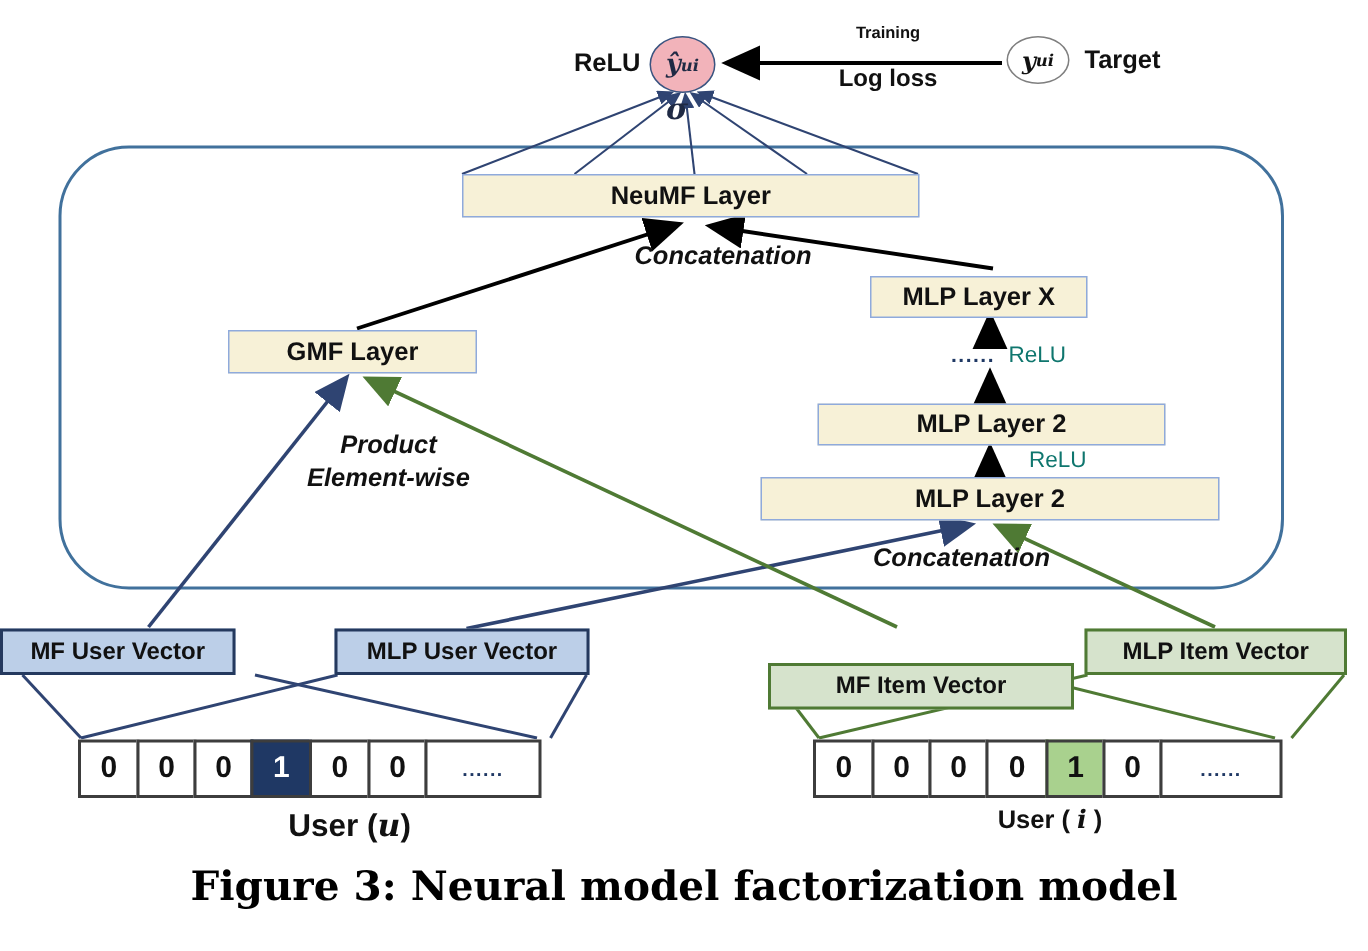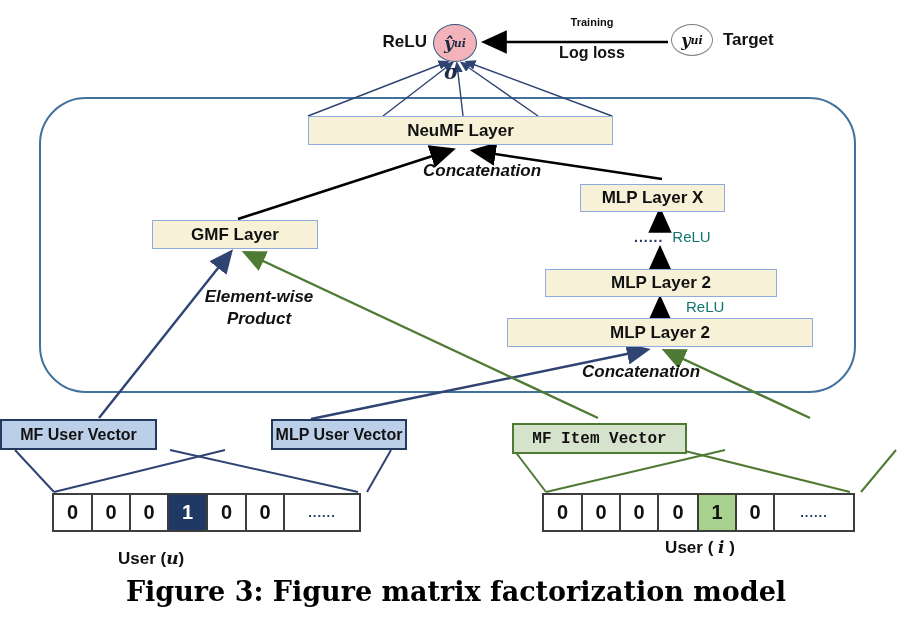--- a/index.html
+++ b/index.html
@@ -42,27 +42,27 @@
   
   #concat-top{left:401px;top:161px;width:162px;text-align:center;font-size:17px;}
   #concat-bottom{left:560px;top:362px;width:162px;text-align:center;font-size:17px;}
   #elementwise{left:178px;top:286px;width:162px;text-align:center;font-size:17px;line-height:22px;}
   #relu-top{left:634px;top:228px;display:flex;gap:9px;align-items:baseline;}
   #relu-top .dots-txt{color:#1F3864;font-weight:bold;font-size:14px;letter-spacing:1px;}
   #relu-top .relu-txt,#relu-mid{font-weight:normal;font-size:15px;color:#0f766e;}
   #relu-mid{left:686px;top:298px;}
   
   #vec-mf-user{left:0;top:419px;width:157px;height:31px;}
-  #vec-mlp-user{left:223px;top:419px;width:136px;height:31px;margin-left:48px;}
-  #vec-mf-item{left:512px;top:423px;width:175px;height:31px;font-family:Liberation Mono, monospace;}
+  #vec-mlp-user{left:223px;top:419px;width:170px;height:31px;}
+  #vec-mf-item{left:512px;top:442px;width:204px;height:31px;}
   #vec-mlp-item{left:723px;top:419px;width:175px;height:31px;}
   
   #onehot-user{left:52px;top:493px;}
   #onehot-item{left:542px;top:493px;}
-  #user-label{left:118px;top:537px;width:156px;text-align:left;font-size:17px;margin-top:11px;}
+  #user-label{left:118px;top:537px;width:156px;text-align:right;font-size:21px;}
   #item-label{left:622px;top:537px;width:156px;text-align:center;font-size:17px;}
   
   #caption{left:0;top:576px;width:912px;text-align:center;font-family:"DejaVu Serif",serif;font-weight:bold;font-size:27px;color:#000;}
 </style>
 </head>
 <body>
 
 <div id="stage">
 
   <svg id="connectors" width="912" height="634" viewBox="0 0 912 634">
@@ -135,32 +135,33 @@
 
   <div class="abs layer-box" id="box-neumf">NeuMF Layer</div>
   <div class="abs layer-box" id="box-mlpx">MLP Layer X</div>
   <div class="abs layer-box" id="box-mlp2">MLP Layer 2</div>
   <div class="abs layer-box" id="box-mlp1">MLP Layer 2</div>
   <div class="abs layer-box" id="box-gmf">GMF Layer</div>
 
   <div class="abs lbl ital" id="concat-top">Concatenation</div>
   <div class="abs lbl ital" id="concat-bottom">Concatenation</div>
   <div class="abs lbl ital" id="elementwise">
+    <div>Product</div>
     <div>Element-wise</div>
-    <div>Product</div>
   </div>
   <div class="abs" id="relu-top">
     <span class="dots-txt">......</span>
     <span class="relu-txt">ReLU</span>
   </div>
   <div class="abs" id="relu-mid">ReLU</div>
 
   <div class="abs vec-box vec-blue" id="vec-mf-user">MF User Vector</div>
   <div class="abs vec-box vec-blue" id="vec-mlp-user">MLP User Vector</div>
   <div class="abs vec-box vec-green" id="vec-mf-item">MF Item Vector</div>
+  <div class="abs vec-box vec-green" id="vec-mlp-item">MLP Item Vector</div>
 
   <div class="onehot" id="onehot-user">
     <div class="cell" style="width:41px">0</div>
     <div class="cell" style="width:40px">0</div>
     <div class="cell" style="width:40px">0</div>
     <div class="cell hot-navy" style="width:41px">1</div>
     <div class="cell" style="width:41px">0</div>
     <div class="cell" style="width:40px">0</div>
     <div class="cell dots" style="width:78px">......</div>
   </div>
@@ -174,15 +175,15 @@
     <div class="cell" style="width:40px">0</div>
     <div class="cell" style="width:42px">0</div>
     <div class="cell hot-green" style="width:40px">1</div>
     <div class="cell" style="width:40px">0</div>
     <div class="cell dots" style="width:82px">......</div>
   </div>
   <div class="abs lbl" id="item-label">
     <span>User ( </span><span class="mathvar">i</span><span> )</span>
   </div>
 
-  <div class="abs" id="caption">Figure 3: Figure matrix factorization model</div>
+  <div class="abs" id="caption">Figure 3: Neural model factorization model</div>
 
 </div>
 
 </body></html>

